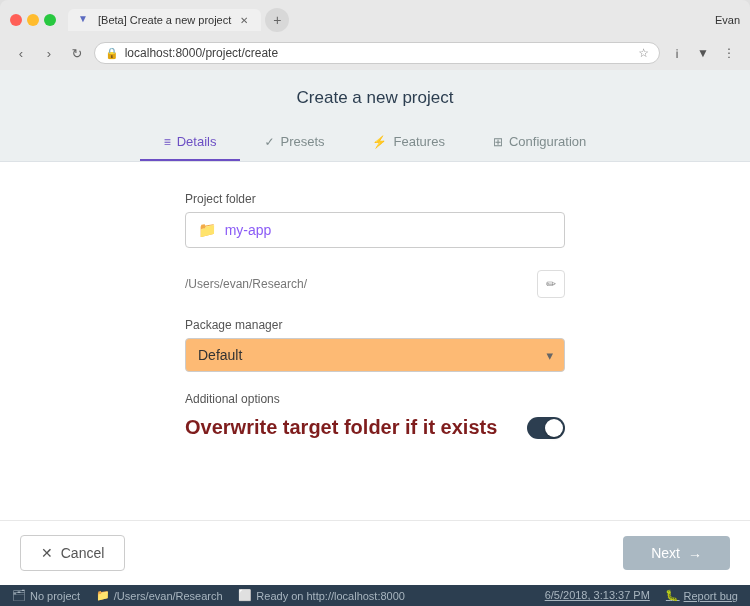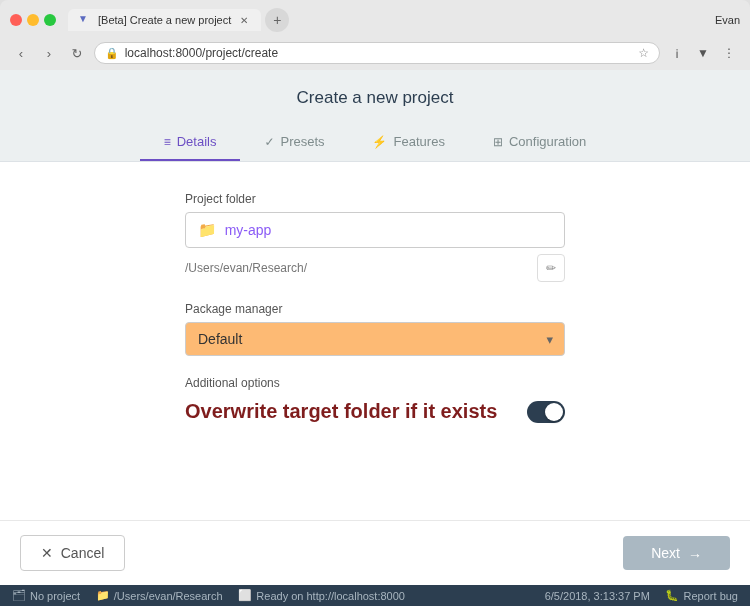--- a/index.html
+++ b/index.html
@@ -251,21 +251,21 @@
     }
 
     .folder-name-text {
       font-size: 14px;
       color: #8b5cf6;
     }
 
     .path-row {
       display: flex;
       align-items: center;
-      margin-top: 6px;
+      margin-top: 22px;
       justify-content: space-between;
     }
 
     .path-text {
       font-size: 12px;
       color: #777;
     }
 
     .edit-icon-btn {
       width: 28px;
@@ -401,23 +401,24 @@
     .status-item {
       display: flex;
       align-items: center;
       gap: 4px;
     }
 
     .status-separator { flex: 1; }
 
     .status-right {
       display: flex;
-      align-items: flex-end;
+      align-items: flex-start;
       gap: 16px;
       margin-left: auto;
+      text-decoration: underline;
     }
 
     .report-bug-link {
       color: #a8b5bf;
       cursor: pointer;
       display: flex;
       align-items: center;
       gap: 4px;
     }
   </style>

